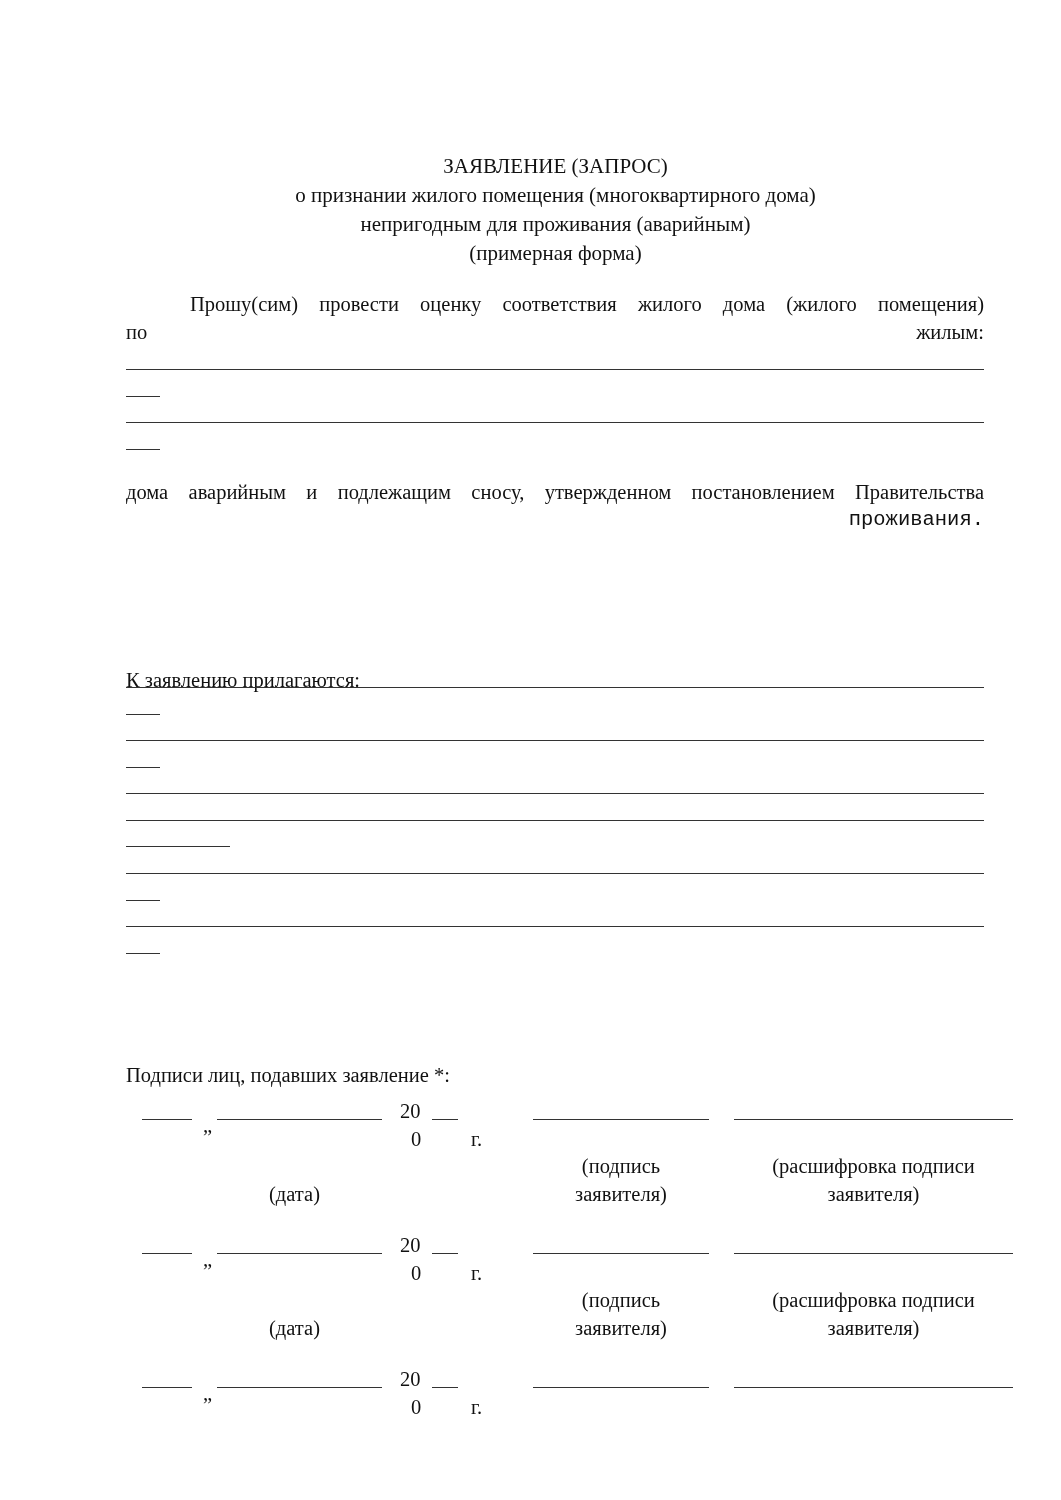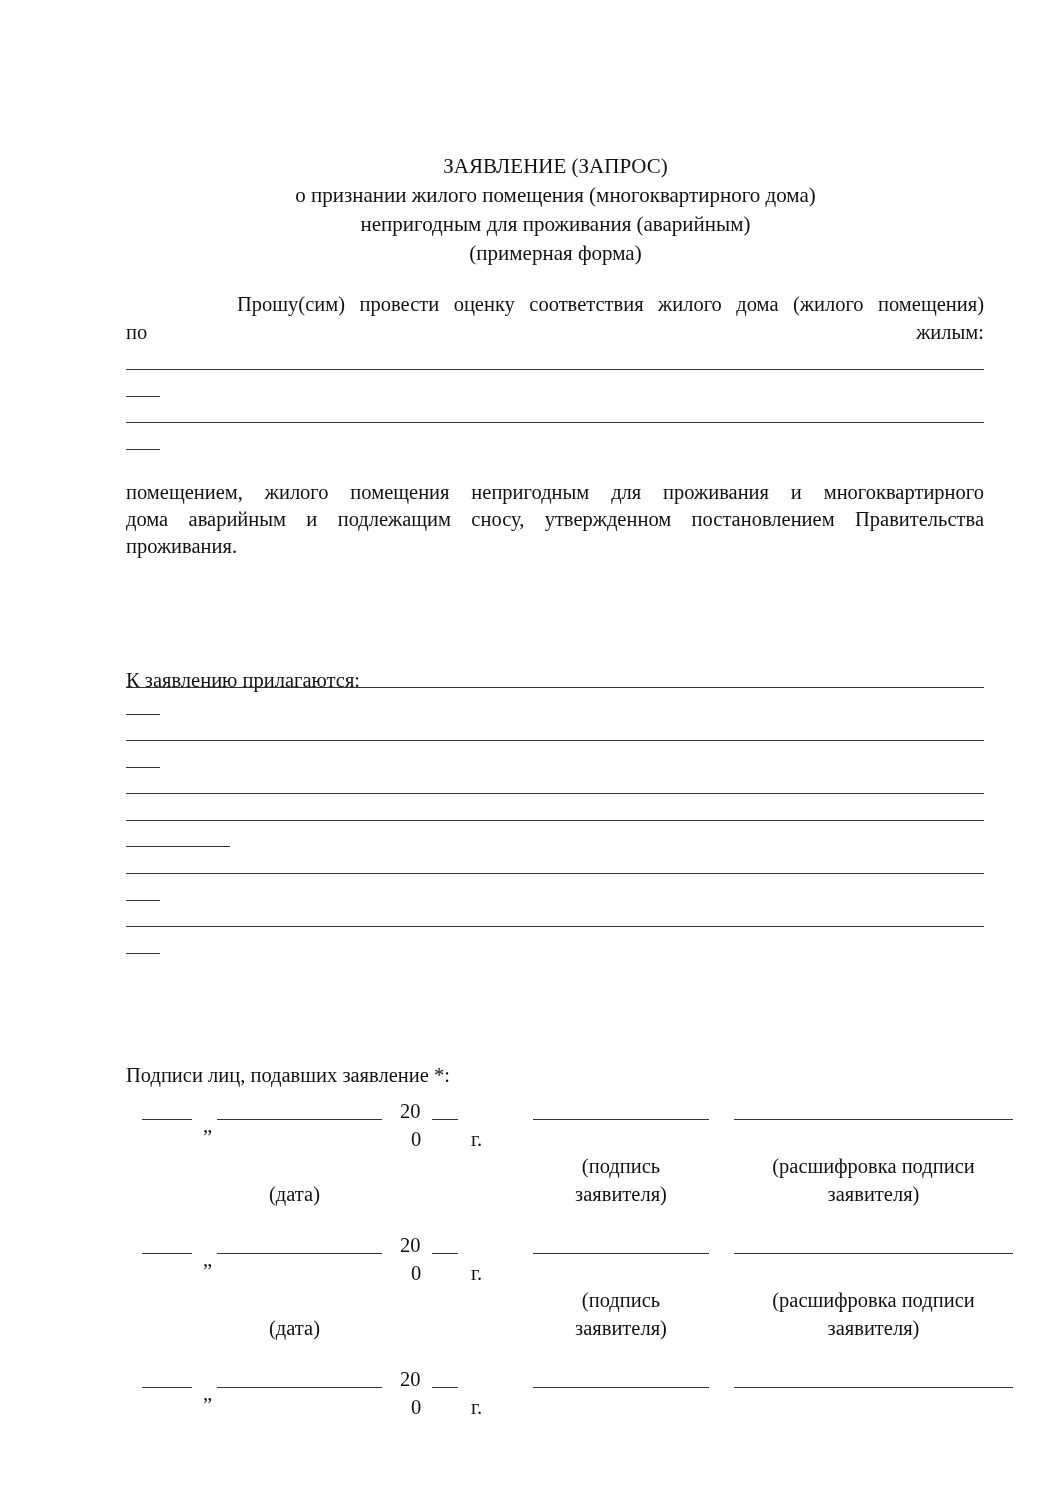--- a/index.html
+++ b/index.html
@@ -5,47 +5,46 @@
     html, body { margin: 0; padding: 0; background: #ffffff; }
     body { width: 1061px; height: 1500px; position: relative; overflow: hidden;
       font-family: "Liberation Serif", "DejaVu Serif", serif; color: #111; font-size: 20.5px; }
     .abs { position: absolute; white-space: nowrap; line-height: 1; margin-top: 29px; }
     .center { text-align: center; }
     .title-block { position: absolute; left: 0; width: 1111px; top: 152px; text-align: center; line-height: 29px; font-size: 21px; }
     .rule { position: absolute; height: 1.3px; background: #333; }
     .justify-line { position: absolute; left: 126px; width: 858px; display: flex; justify-content: space-between; white-space: nowrap; line-height: 1; }
     .para { position: absolute; left: 126px; width: 858px; line-height: 27px; text-align: justify; }
     .para span.l { display: block; text-align: justify; text-align-last: justify; }
-    .para span.last { display: block; text-align: left; }
+    .para span.last { display: block; text-align: right; font-family: Liberation Mono, monospace; }
   </style>
 </head>
 <body>
 
 <div class="title-block">
   <div>ЗАЯВЛЕНИЕ (ЗАПРОС)</div>
   <div>о признании жилого помещения (многоквартирного дома)</div>
   <div>непригодным для проживания (аварийным)</div>
   <div>(примерная форма)</div>
 </div>
 
 <div class="justify-line" style="top:294px; left:190px; width:794px;">
-  <span style="display:block;width:100%;text-align:justify;text-align-last:justify;margin-left:47px;">Прошу(сим) провести оценку соответствия жилого дома (жилого помещения)</span>
+  <span style="display:block;width:100%;text-align:justify;text-align-last:justify;">Прошу(сим) провести оценку соответствия жилого дома (жилого помещения)</span>
 </div>
 <div class="justify-line" style="top:322px;">
   <span>по</span>
   <span>жилым:</span>
 </div>
 
 <div class="rule" style="left:126px; width:858px; top:369px;"></div>
 <div class="rule" style="left:126px; width:34px; top:396px;"></div>
 <div class="rule" style="left:126px; width:858px; top:422px;"></div>
 <div class="rule" style="left:126px; width:34px; top:449px;"></div>
 
 <div class="para" style="top:479px;">
-  <span class="l">помещением, жилого помещения непригодным для проживания и многоквартирного</span>
   <span class="l">дома аварийным и подлежащим сносу, утвержденном постановлением Правительства</span>
   <span class="last">проживания.</span>
 </div>
 
 <div class="abs" style="left:126px; top:641px;">К заявлению прилагаются:</div>
 <div class="rule" style="left:126px; width:858px; top:687px;"></div>
 <div class="rule" style="left:126px; width:34px; top:714px;"></div>
 <div class="rule" style="left:126px; width:858px; top:740px;"></div>
 <div class="rule" style="left:126px; width:34px; top:767px;"></div>
 <div class="rule" style="left:126px; width:858px; top:793px;"></div>

